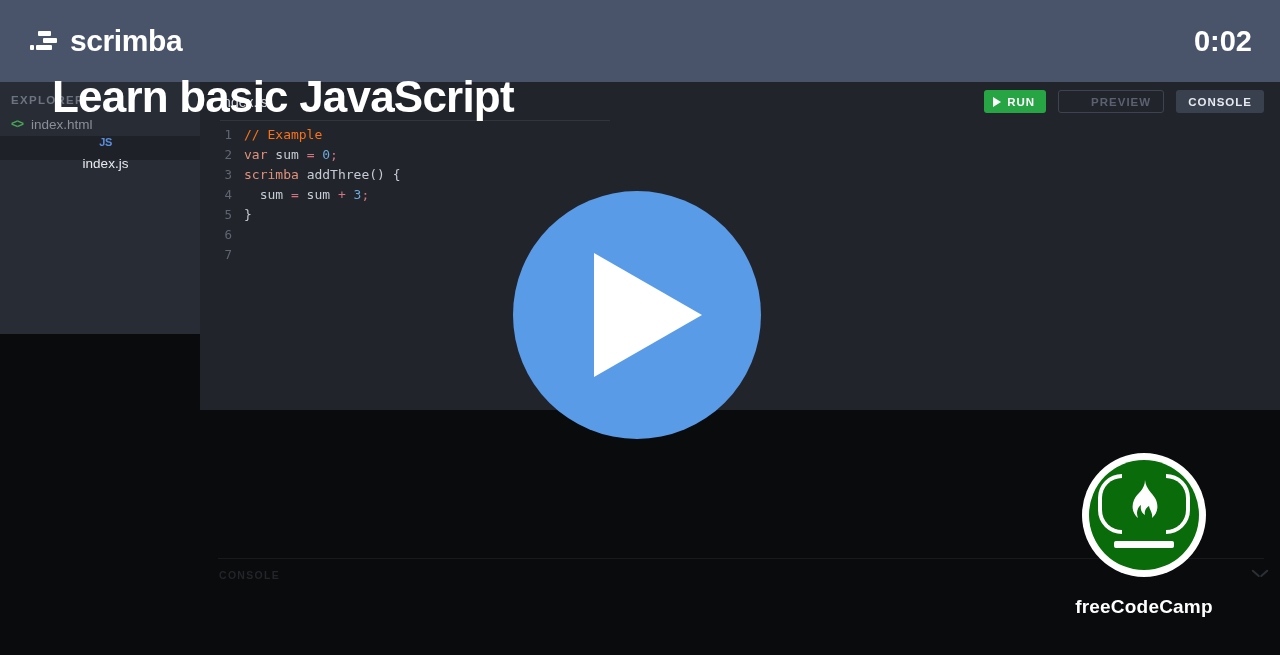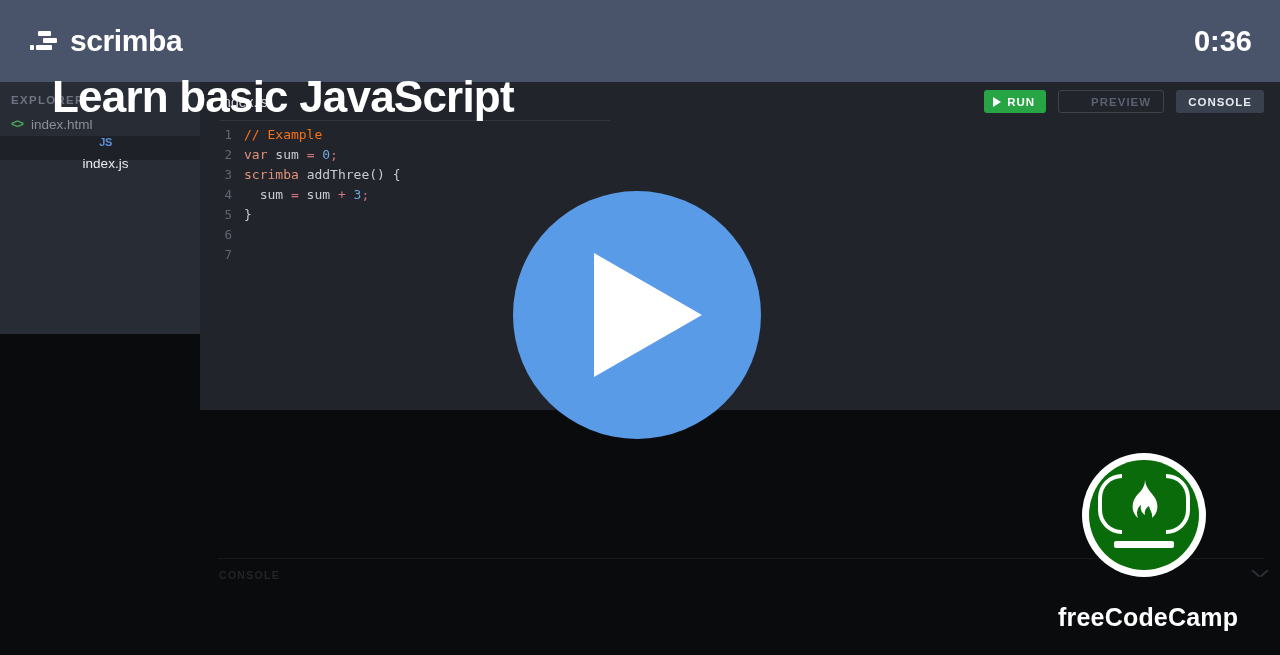--- a/index.html
+++ b/index.html
@@ -153,39 +153,39 @@
   .fcc-arc-r { right: 9px; border-left: none; border-radius: 0 30px 30px 0; }
   .fcc-flame {
     position: absolute; left: 50%; top: 20px; transform: translateX(-50%);
     width: 40px; height: 50px;
   }
   .fcc-bar {
     position: absolute; left: 50%; bottom: 22px; transform: translateX(-50%);
     width: 60px; height: 7px; background: #ffffff; border-radius: 2px;
   }
   .fcc-name {
-    margin-top: 26px; color: #ffffff; font-size: 25px; font-weight: 700; letter-spacing: 0.2px;
+    margin-top: 19px; color: #ffffff; font-size: 19px; font-weight: 700; letter-spacing: 0.2px;
   }
 </style>
 </head>
 <body>
 
 <div id="app">
 
   <div class="topbar">
     <div class="brand">
       <span class="brand-mark">
         <i class="bm-dot"></i>
           <i class="bm-b1"></i>
           <i class="bm-b2"></i>
           <i class="bm-b3"></i>
       </span>
       <span class="brand-name">scrimba</span>
     </div>
-    <div class="timer">0:36</div>
+    <div class="timer">0:02</div>
   </div>
 
   <div class="ide">
 
     <div class="sidebar">
       <div class="section-title">EXPLORER</div>
       <div class="file-list">
         <div class="file-row">
           <span class="icon-html">&lt;&gt;</span>
           <span>index.html</span>

